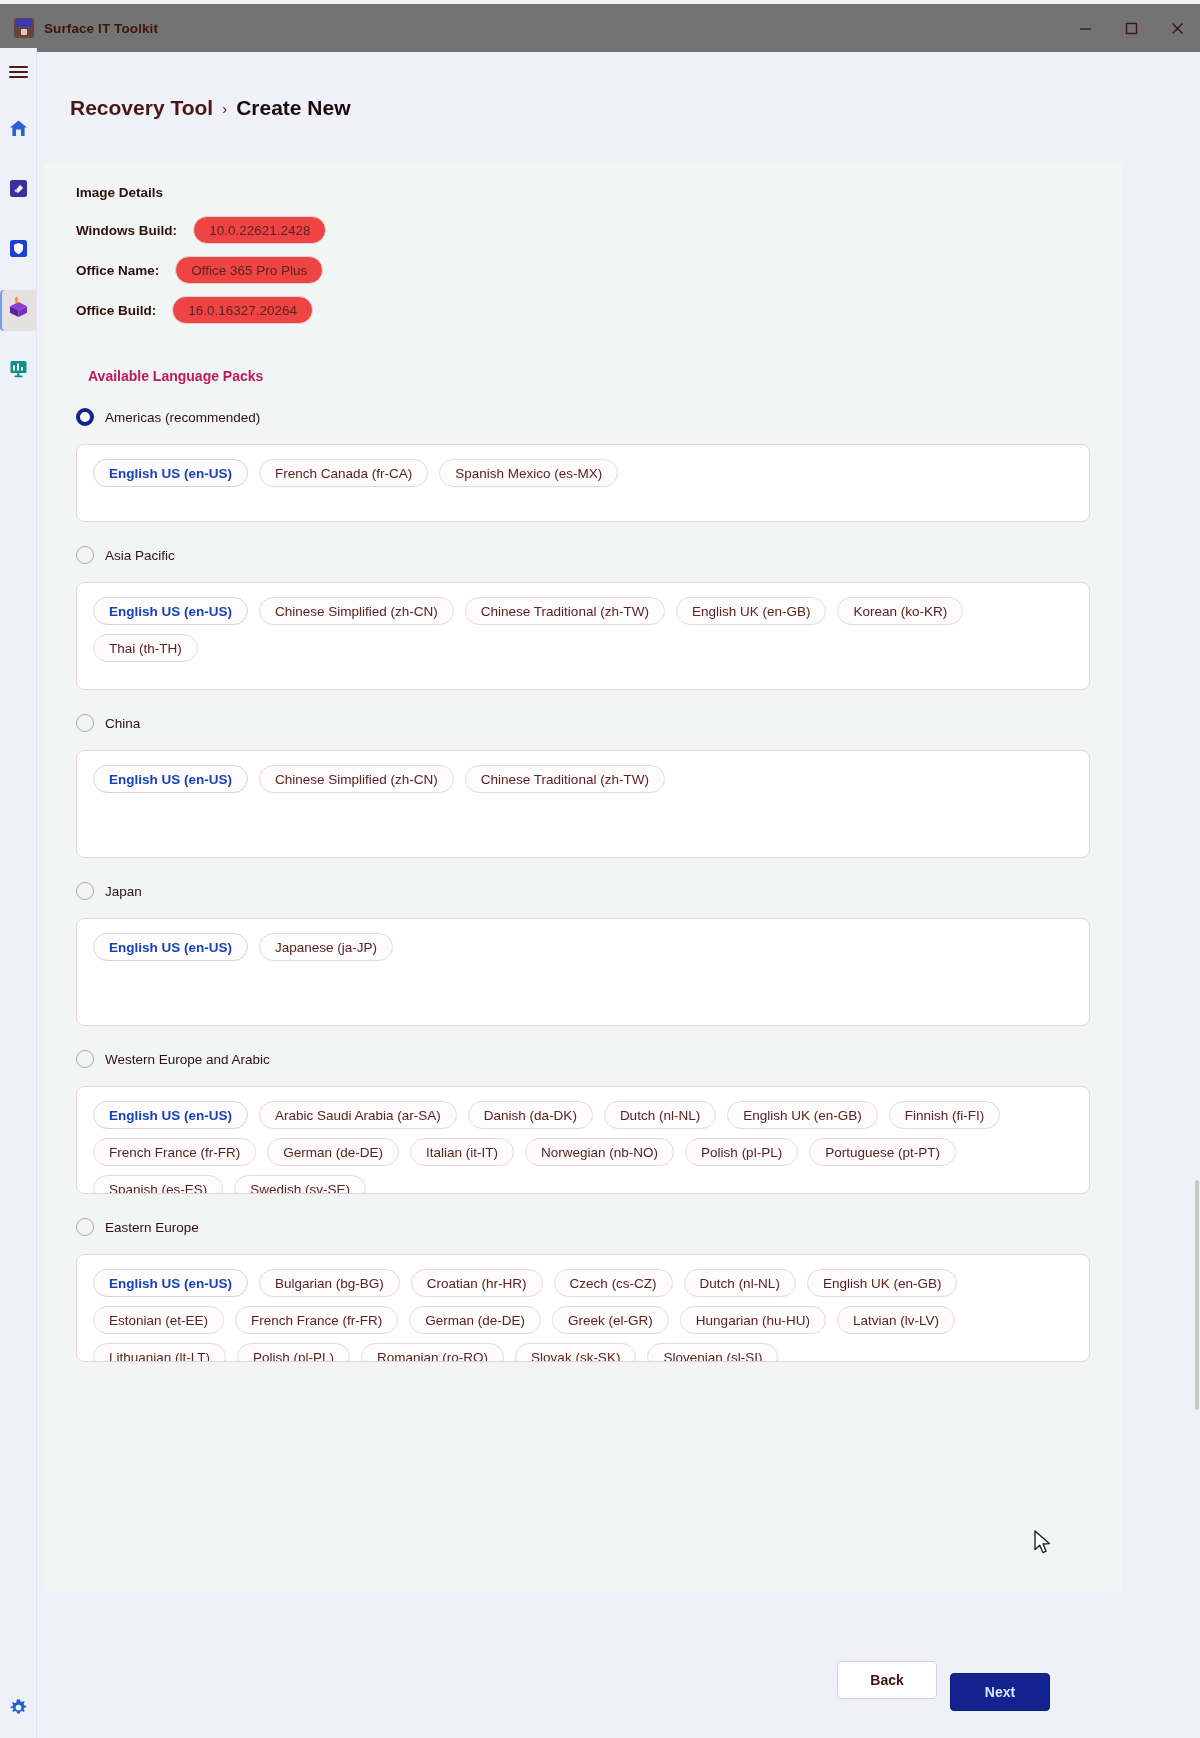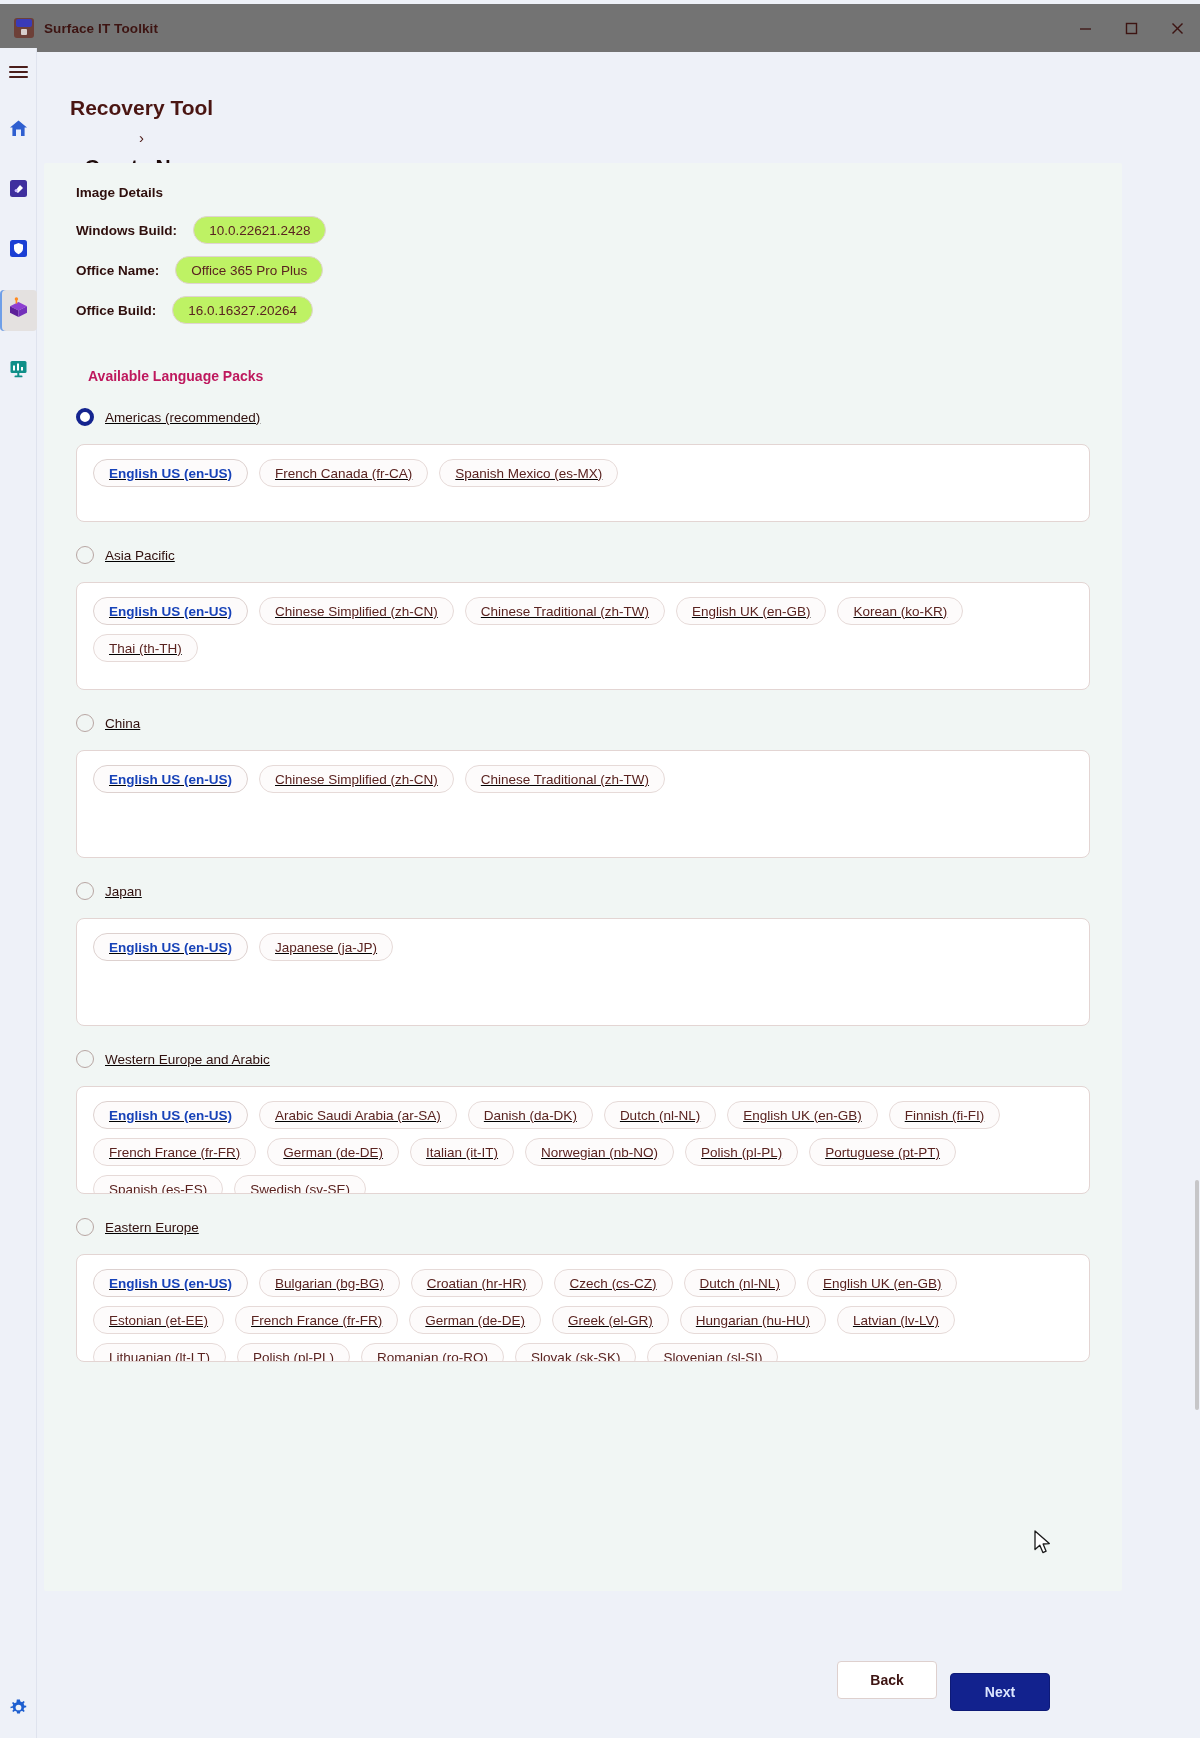--- a/index.html
+++ b/index.html
@@ -97,21 +97,21 @@
     width: 37px; height: 30px;
     display: flex; align-items: center; justify-content: center;
   }
 
   
   .crumb {
     position: absolute;
     left: 70px; top: 96px;
     font-size: 21px;
     color: #2f0f0d;
-    display: flex; align-items: center; gap: 9px; flex-direction: column;
+    display: flex; align-items: center; gap: 9px;
   }
   .crumb-parent { font-weight: bold; color: #4a1512; }
   .crumb-sep { font-size: 15px; color: #4a1512; }
   .crumb-current { font-weight: bold; color: #1d0a09; }
 
   
   .card {
     position: absolute;
     left: 44px; top: 163px;
     width: 1078px; height: 1428px;
@@ -132,32 +132,32 @@
   }
   .detail-label {
     font-size: 13.5px; font-weight: bold; color: #2f0f0d;
     margin-right: 16px;
   }
   .detail-value {
     display: inline-flex; align-items: center; justify-content: center;
     height: 28px; padding: 0 15px;
     border: 1px solid #e0d3d1;
     border-radius: 14px;
-    background: #bef264;
+    background: #ef4444;
     font-size: 13.5px;
     color: #5a2320;
   }
 
   .lang-header {
     font-size: 14px; font-weight: bold; color: #be185d;
     margin: 44px 0 0 12px;
   }
 
   
-  .group { margin-top: 22px; text-decoration: underline; }
+  .group { margin-top: 22px; }
   .group-head {
     display: flex; align-items: center;
     height: 22px; gap: 11px;
   }
   .radio {
     width: 18px; height: 18px;
     border-radius: 50%;
     border: 1.4px solid #b8a6a3;
     background: #f1f6f4;
     flex: none;

